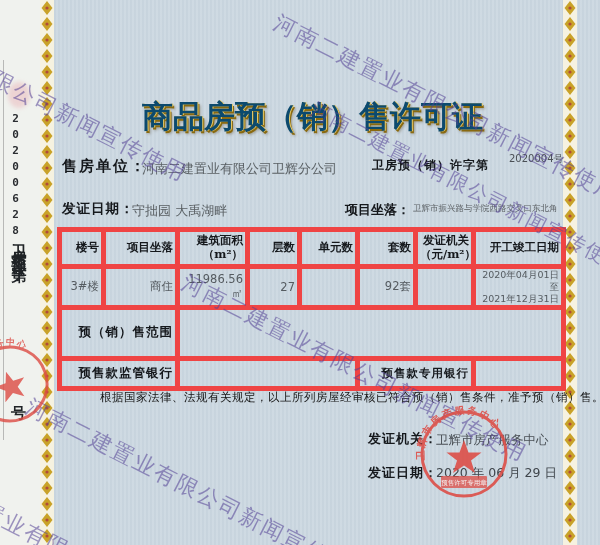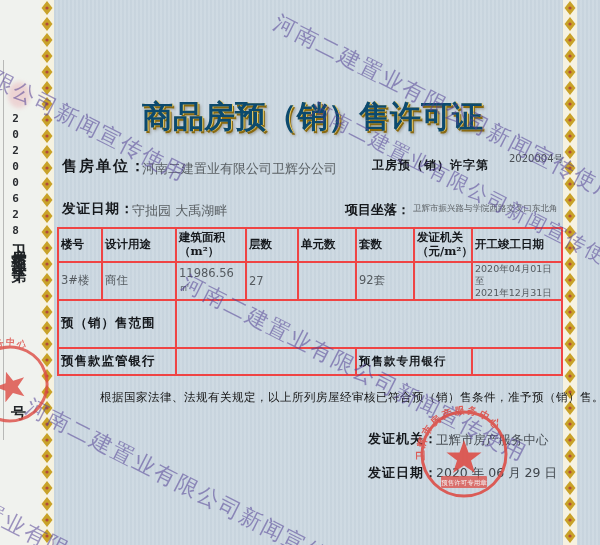--- a/index.html
+++ b/index.html
@@ -48,21 +48,21 @@
   .permit-number{left:509px;top:152px;font-size:10px;color:#4a4f55;}
   .pname-label{left:62px;top:200px;font-size:13.5px;letter-spacing:1px;}
   .pname-value{left:132px;top:202px;font-size:13px;}
   .ploc-label{left:345px;top:201px;font-size:13px;}
   .ploc-value{left:413px;top:203px;font-size:8.5px;color:#5d6266;}
   
   table.cert{
     position:absolute;left:57px;top:227px;width:504px;border-collapse:collapse;table-layout:fixed;
   }
   table.cert td,table.cert th{
-    border:2px solid #ef4444;padding:0 2px;text-align:left;vertical-align:middle;
+    border:5px solid #ef4444;padding:0 2px;text-align:right;vertical-align:middle;
     white-space:pre-line;overflow:hidden;
   }
   table.cert{border:2px solid #1c1c1c;}
   th.h{font-size:11.5px;font-weight:bold;color:#15181c;line-height:1.2;height:32px;font-family:"DejaVu Serif",serif;}
   td.d{font-family:"DejaVu Sans",sans-serif;font-size:11.5px;color:#555b60;height:24px;}
   td.d.small{font-size:9.5px;line-height:1.25;}
   td.lblcell{font-size:12.5px;font-weight:bold;color:#15181c;letter-spacing:1px;}
   tr.scope td{height:46px;}
   tr.remark td{height:23px;}
   tr.banks td{height:25px;}
@@ -140,21 +140,21 @@
           <col style="width:70px">
           <col style="width:52px">
         <col style="width:58px">
           <col style="width:58px">
           <col style="width:58px">
           <col style="width:90px">
       </colgroup>
       <tbody>
           <tr>
         <th class="h">楼号</th>
-        <th class="h">设计用途</th>
+        <th class="h">项目坐落</th>
         <th class="h">建筑面积
 （m²）</th>
         <th class="h">层数</th>
         <th class="h">单元数</th>
         <th class="h">套数</th>
         <th class="h">发证机关
 （元/m²）</th>
         <th class="h">开工竣工日期</th>
       </tr>
       <tr>

